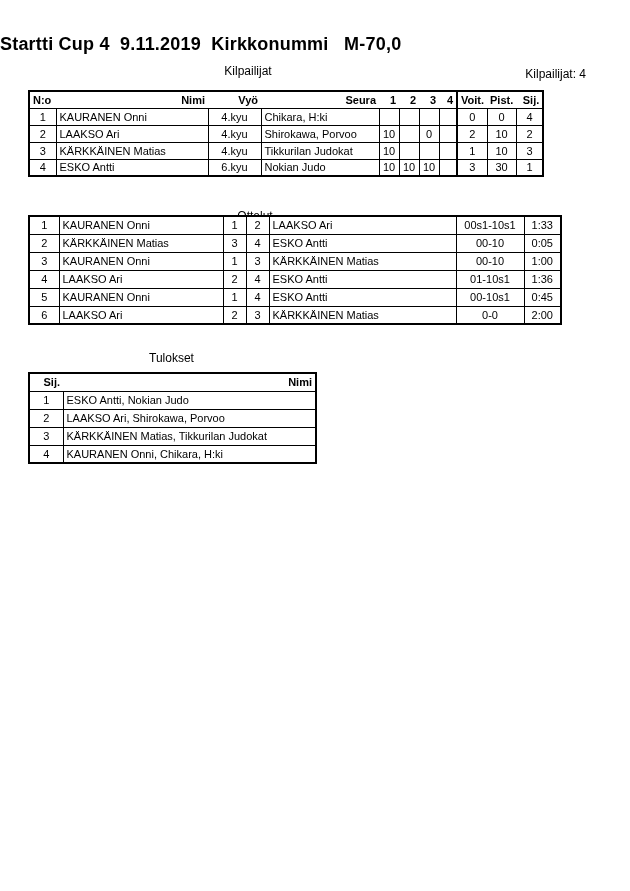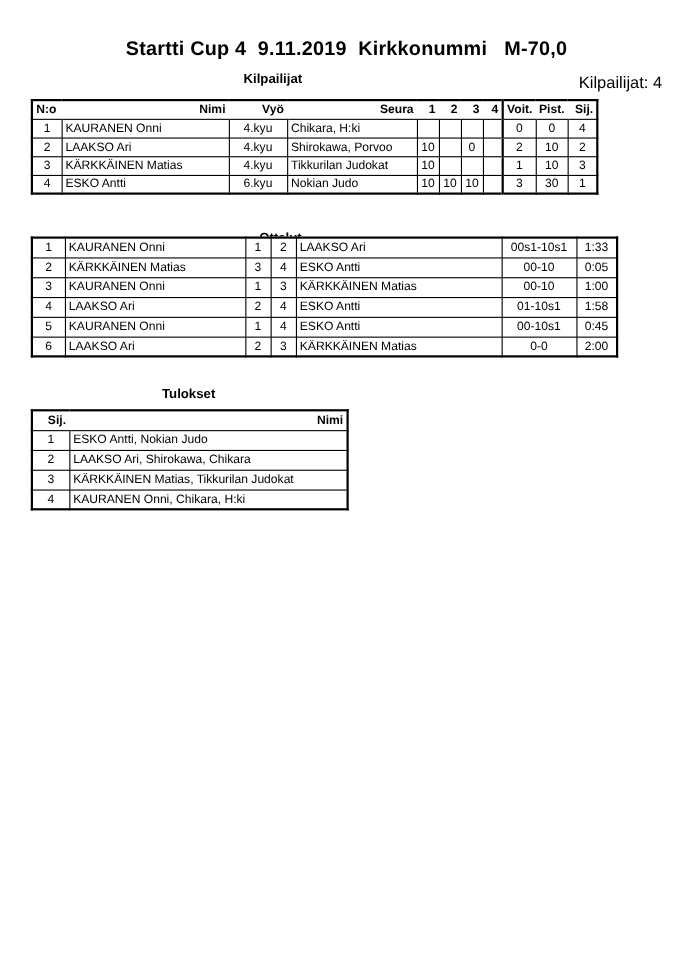--- a/index.html
+++ b/index.html
@@ -6,31 +6,31 @@
   html,body { margin:0; padding:0; }
   body {
     width:630px; height:891px;
     background:#ffffff;
     font-family:"Liberation Sans", sans-serif;
     color:#000;
     position:relative;
   }
   .page-title {
     position:absolute; top:34px; left:0; width:630px;
-    text-align:center; font-size:18px; font-weight:bold;
+    text-align:left; font-size:18px; font-weight:bold;
     white-space:pre; letter-spacing:0.2px;
   }
   .sec-heading {
-    position:absolute; font-size:12px; font-weight:bold; text-align:center;
+    position:absolute; font-size:12px; font-weight:normal; text-align:center;
   }
   #kilp-heading { top:64px; left:0;   width:496px; }
   #ott-heading  { top:209px; left:28px; width:454px; }
   #tul-heading  { top:351px; left:28px; width:287px; }
   .count-label {
-    position:absolute; top:67px; right:28px; font-size:15px;
+    position:absolute; top:67px; right:44px; font-size:12px;
   }
   table {
     position:absolute; border-collapse:collapse; table-layout:fixed;
     background:#fff; font-size:11px; border:2px solid #000;
   }
   td, th {
     padding:0 3px; overflow:hidden; white-space:nowrap;
   }
   td { border:1px solid #000; }
   th {
@@ -178,21 +178,21 @@
     <td class="ac">00-10</td>
     <td class="ac">1:00</td>
   </tr>
   <tr>
     <td class="ac">4</td>
     <td class="al">LAAKSO Ari</td>
     <td class="ac">2</td>
     <td class="ac">4</td>
     <td class="al">ESKO Antti</td>
     <td class="ac">01-10s1</td>
-    <td class="ac">1:58</td>
+    <td class="ac">1:36</td>
   </tr>
   <tr>
     <td class="ac">5</td>
     <td class="al">KAURANEN Onni</td>
     <td class="ac">1</td>
     <td class="ac">4</td>
     <td class="al">ESKO Antti</td>
     <td class="ac">00-10s1</td>
     <td class="ac">0:45</td>
   </tr>
@@ -219,21 +219,21 @@
       <tr>
     <th>Sij.</th>
     <th>Nimi</th>
   </tr>
   <tr>
     <td class="ac">1</td>
     <td class="al">ESKO Antti, Nokian Judo</td>
   </tr>
   <tr>
     <td class="ac">2</td>
-    <td class="al">LAAKSO Ari, Shirokawa, Chikara</td>
+    <td class="al">LAAKSO Ari, Shirokawa, Porvoo</td>
   </tr>
   <tr>
     <td class="ac">3</td>
     <td class="al">KÄRKKÄINEN Matias, Tikkurilan Judokat</td>
   </tr>
   <tr>
     <td class="ac">4</td>
     <td class="al">KAURANEN Onni, Chikara, H:ki</td>
   </tr>
 </tbody>

